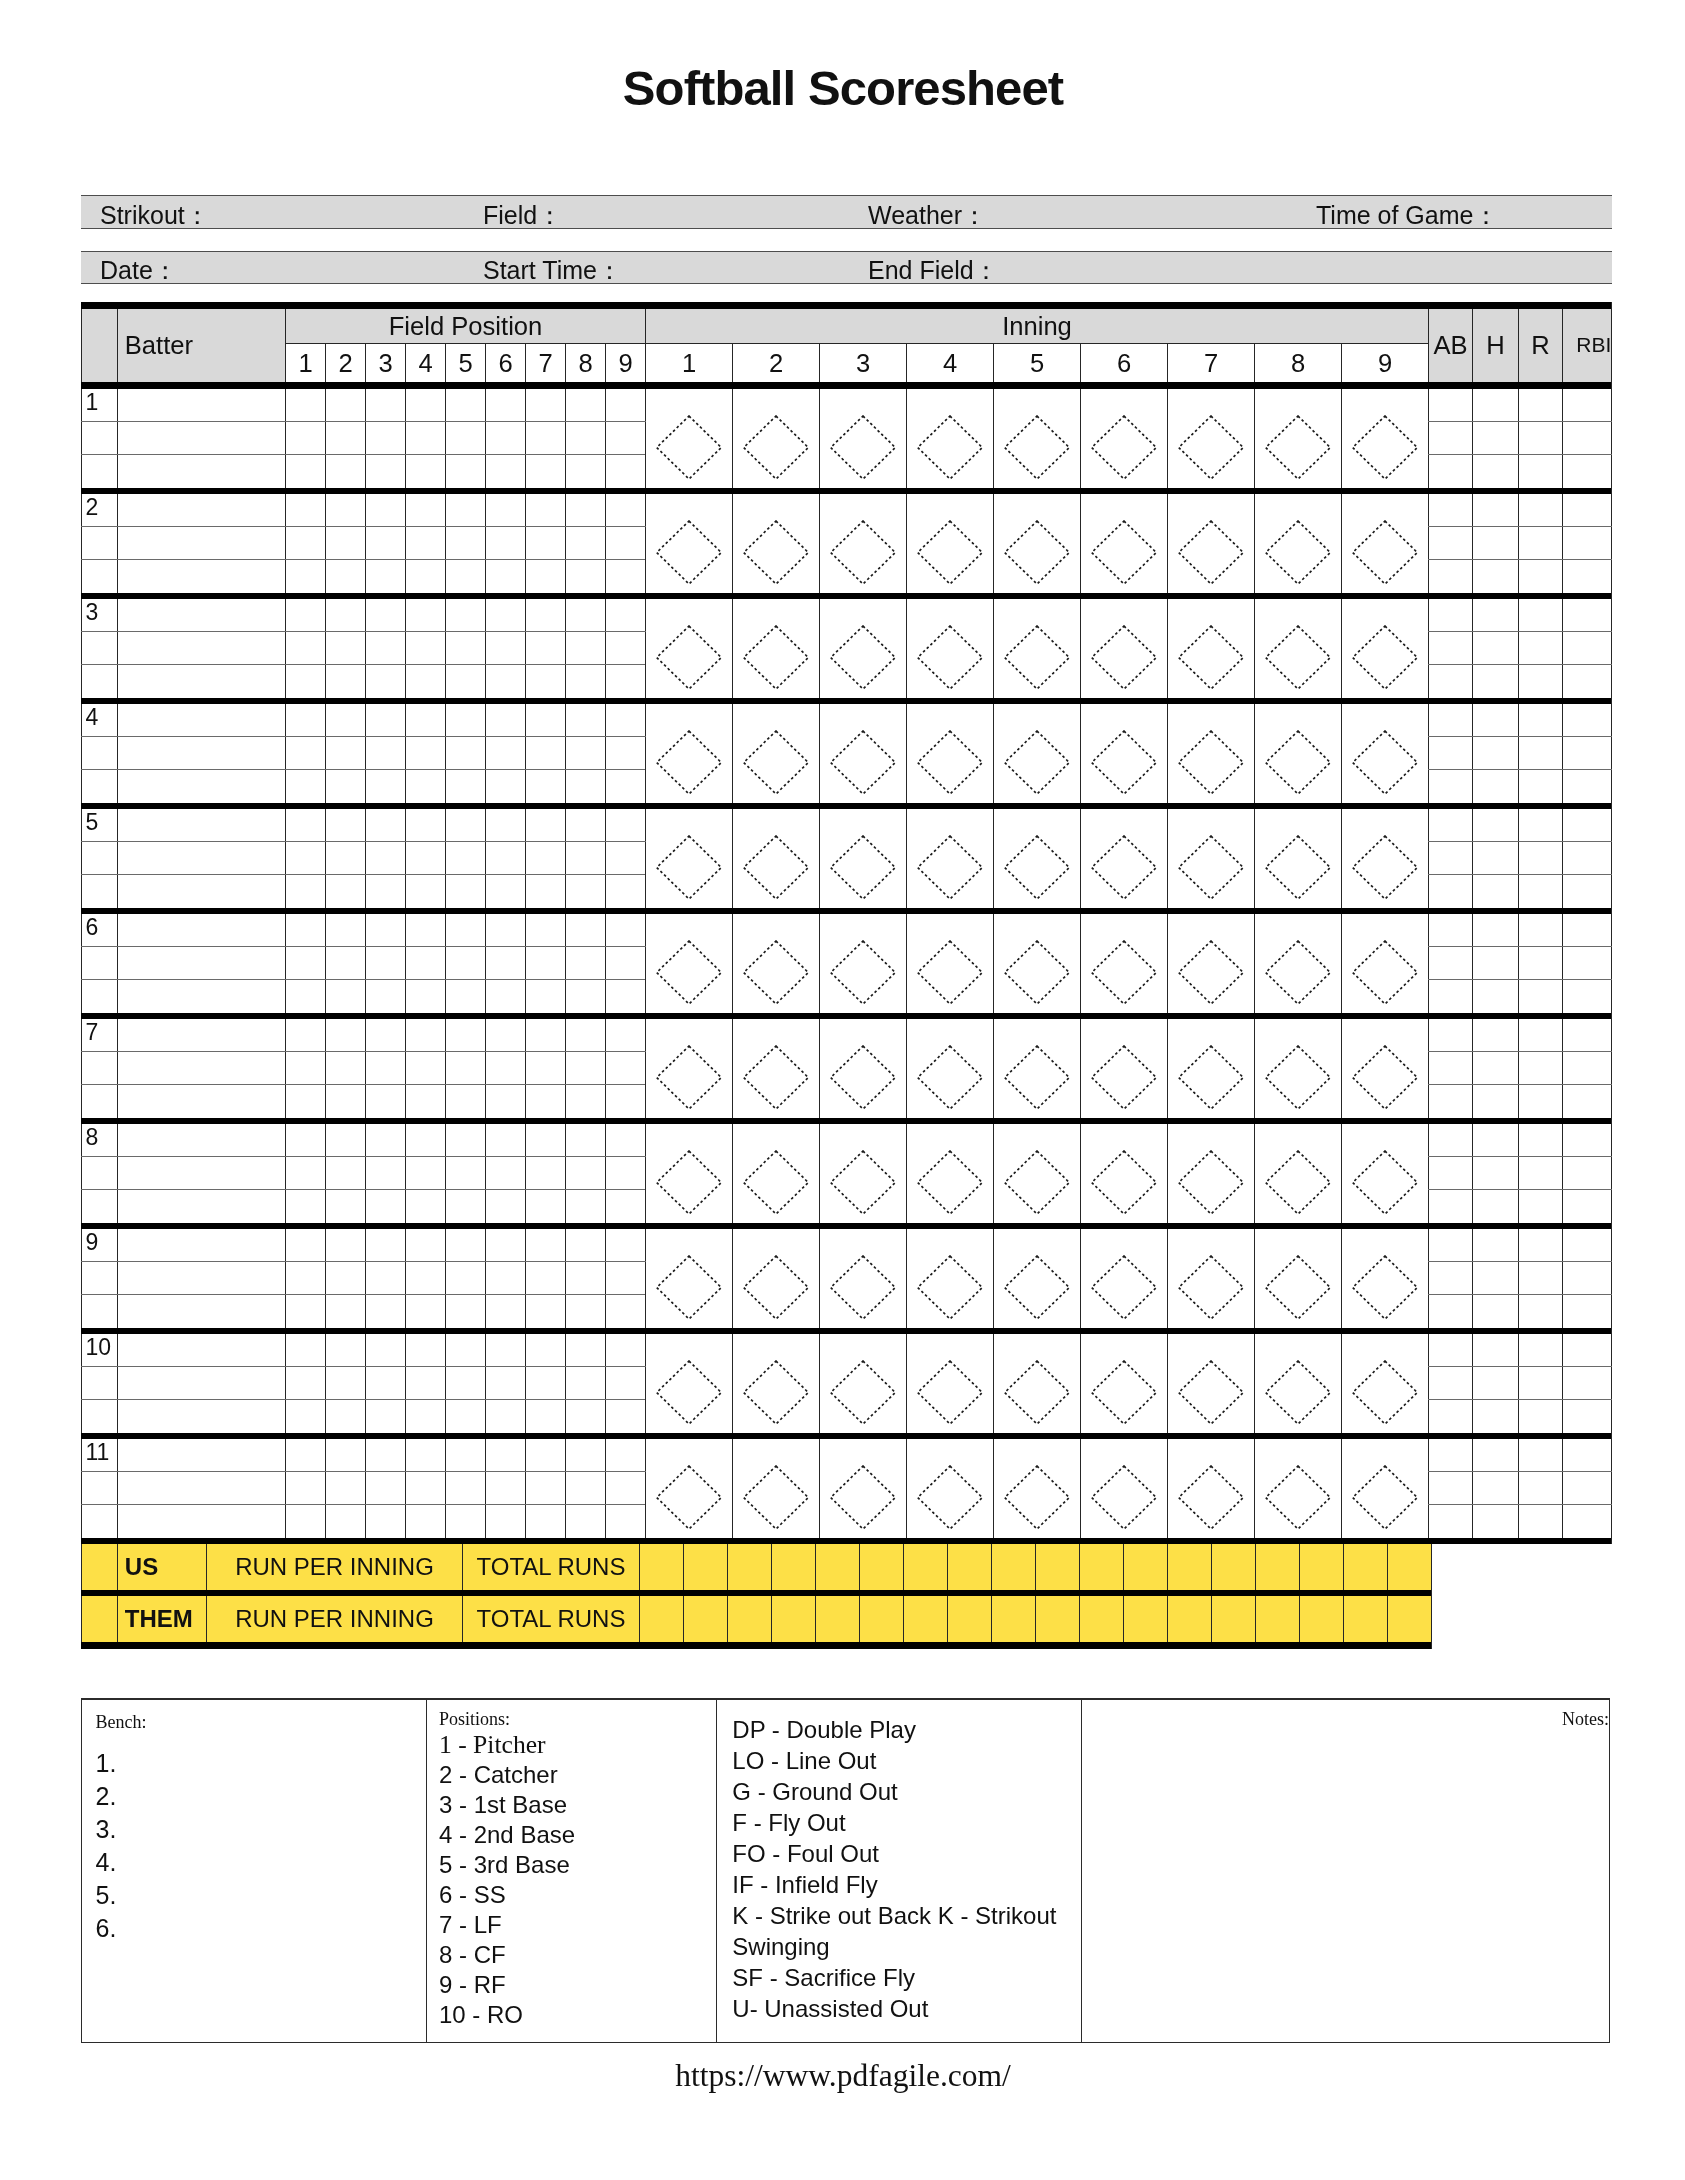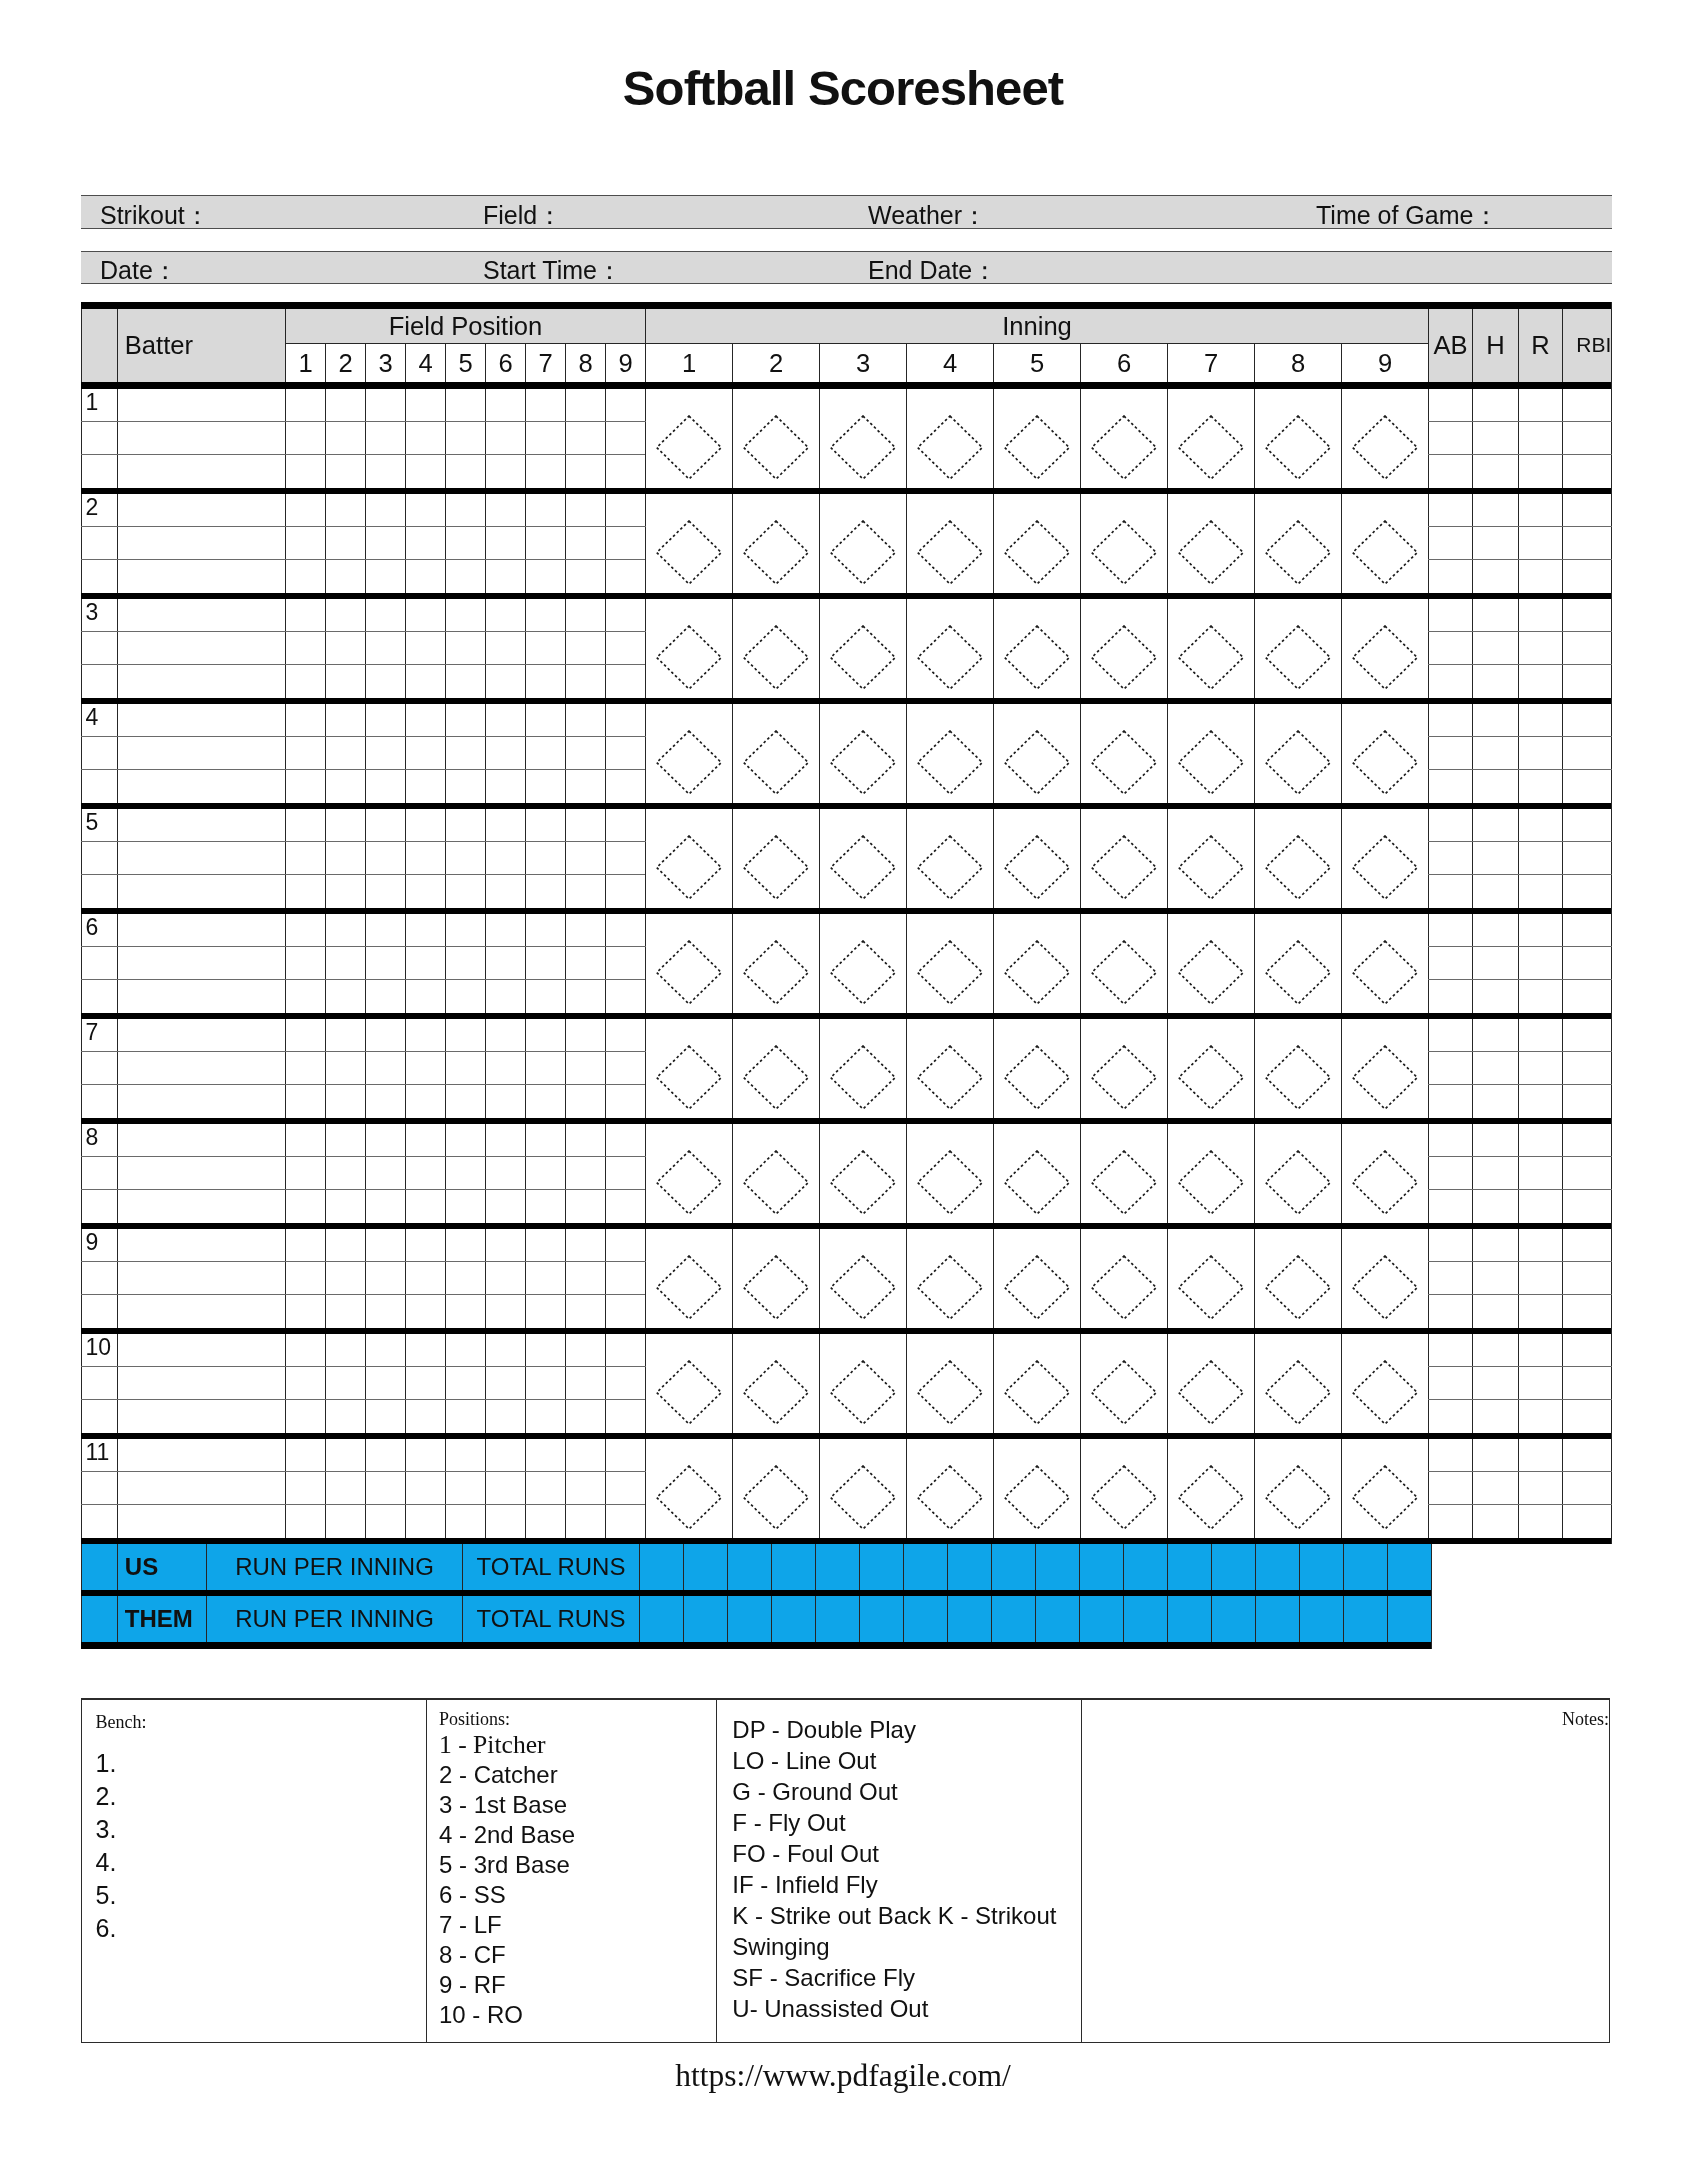--- a/index.html
+++ b/index.html
@@ -34,21 +34,21 @@
   .hg th.stat-h{font-weight:400;}
   .hg th.rbi{font-size:21px;}
   .hn{height:38px;}
   .hn th{background:#fff;font-size:25.6px;font-weight:400;}
   tr.r{height:33px;}
   td.numc{font-size:23px;text-align:left;vertical-align:top;
           padding:0 0 0 3.4px;line-height:27px;}
   .bb{border-bottom:1.7px solid #6a6a6a;}
   td.inn{vertical-align:bottom;text-align:center;padding:0 0 4.3px 0;}
   tr.runrow{height:46px;}
-  .runs td{background:#0ea5e9;}
+  .runs td{background:#fde047;}
   td.team{font-weight:700;font-size:24px;text-align:left;padding-left:6.8px;}
   td.rlab{font-size:24px;text-align:center;}
 
   
   .legend{position:absolute;left:81px;top:1698px;width:1527px;height:342px;
           border:1.7px solid #2b2b2b;border-top-width:2.6px;}
   .lcol{position:absolute;top:0;height:100%;box-sizing:border-box;}
   .lc0{left:0;width:344px;padding:12px 0 0 13.6px;}
   .lc1{left:344px;width:290px;border-left:1.7px solid #2b2b2b;padding:8.5px 0 0 12px;}
   .lc2{left:634px;width:365px;border-left:1.7px solid #2b2b2b;padding:13.6px 0 0 15.3px;}
@@ -74,21 +74,21 @@
   <div class="infobar">
     <div class="inforow">
       <span class="ifield p0">Strikout：</span>
       <span class="ifield p1">Field：</span>
       <span class="ifield p2">Weather：</span>
       <span class="ifield p3">Time of Game：</span>
     </div>
     <div class="inforow">
       <span class="ifield p0">Date：</span>
       <span class="ifield p1">Start Time：</span>
-      <span class="ifield p2">End Date：</span>
+      <span class="ifield p2">End Field：</span>
     </div>
   </div>
 
   <div class="tablewrap">
     <table class="score">
         <colgroup>
           <col style="width: 36px;">
           <col style="width: 168px;">
           <col style="width: 40px;">
           <col style="width: 40px;">

